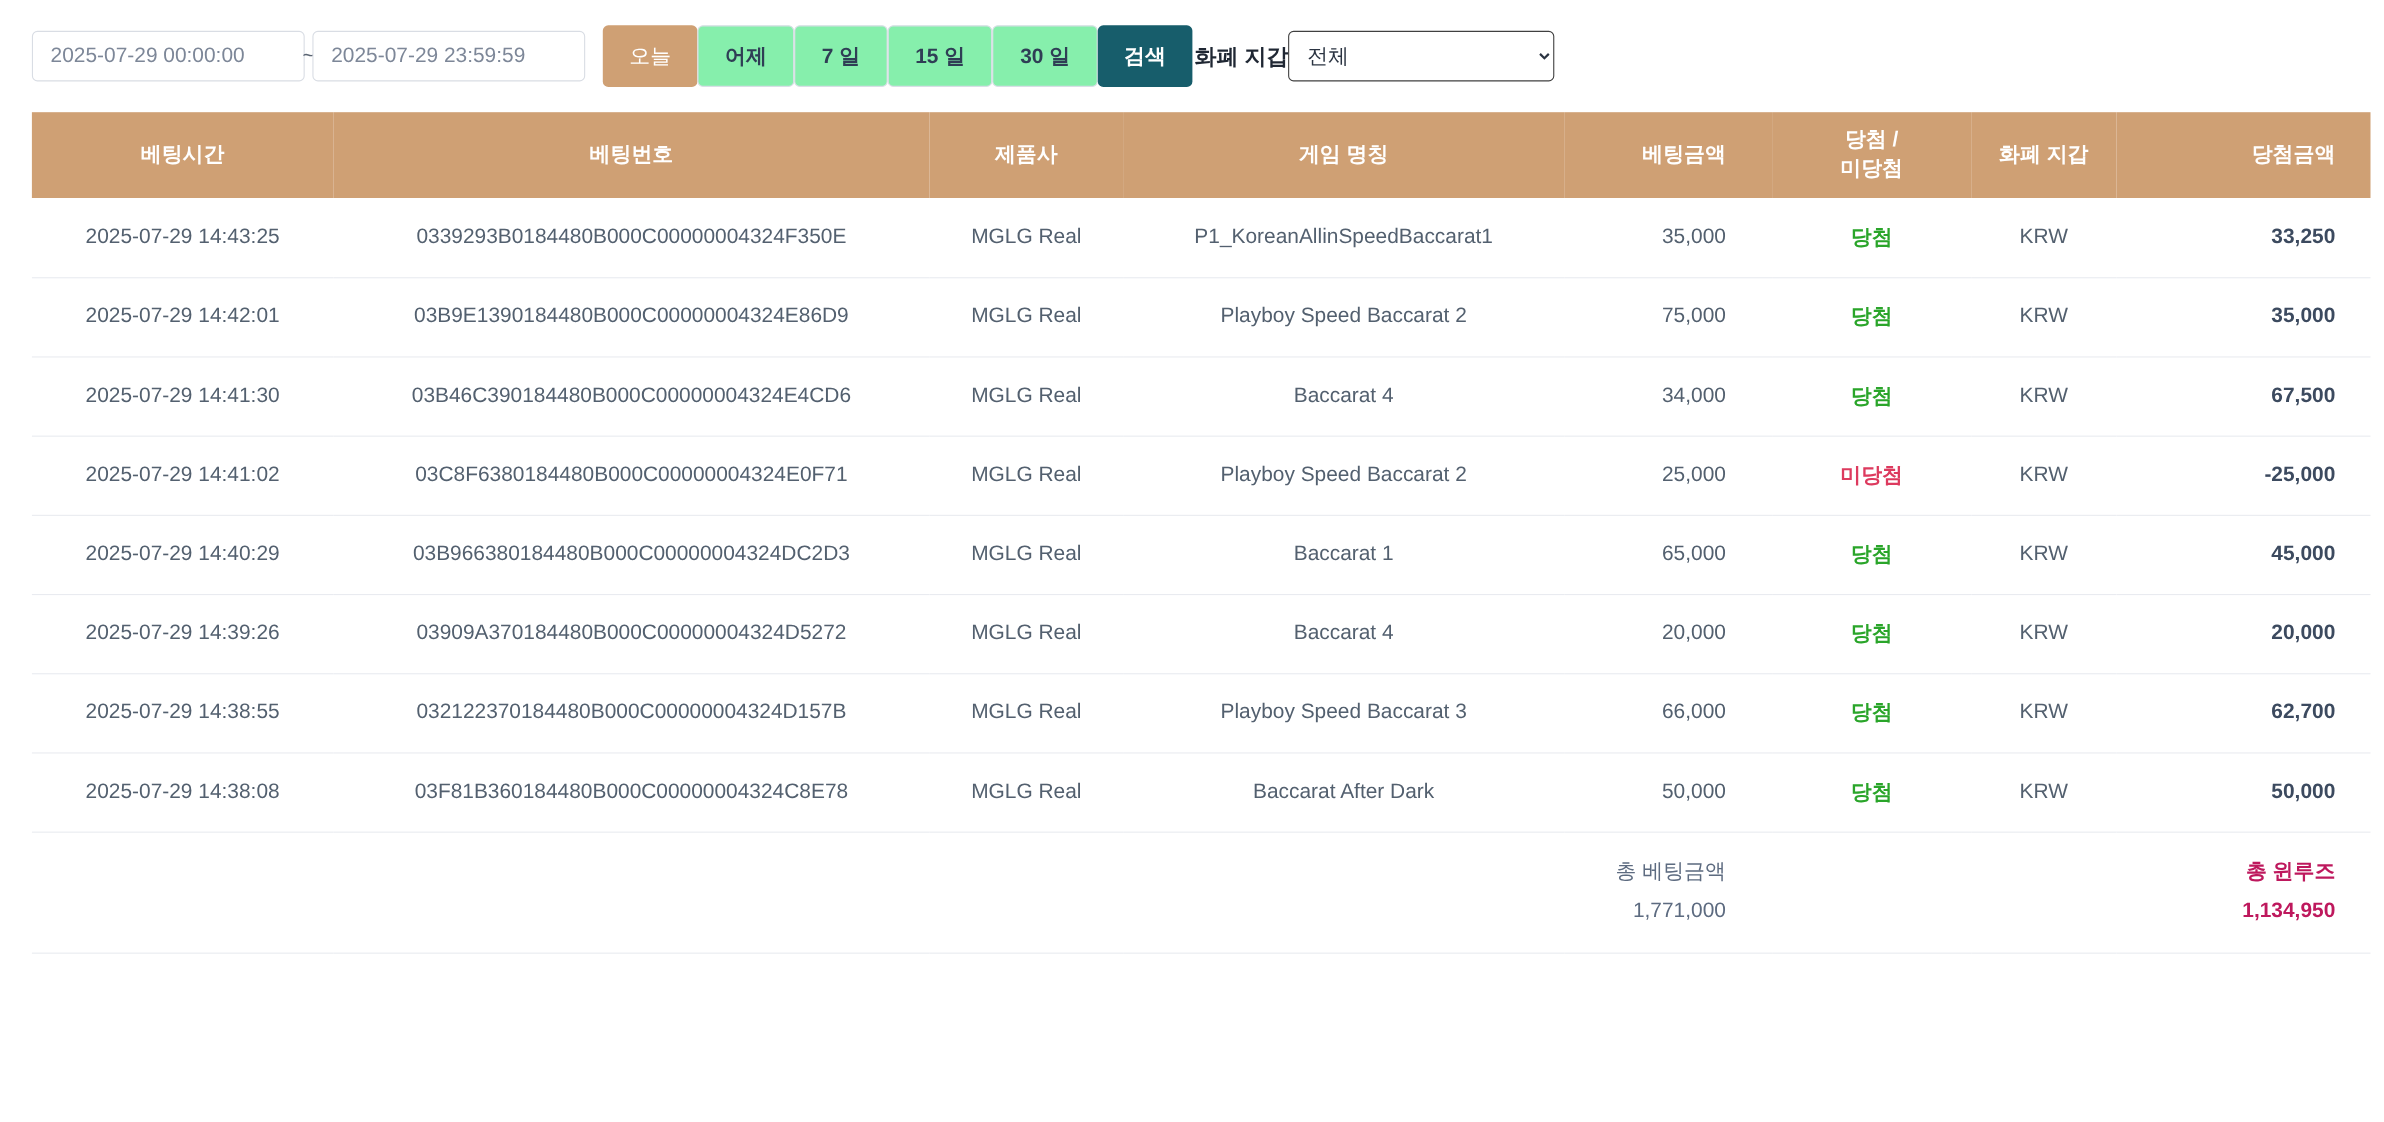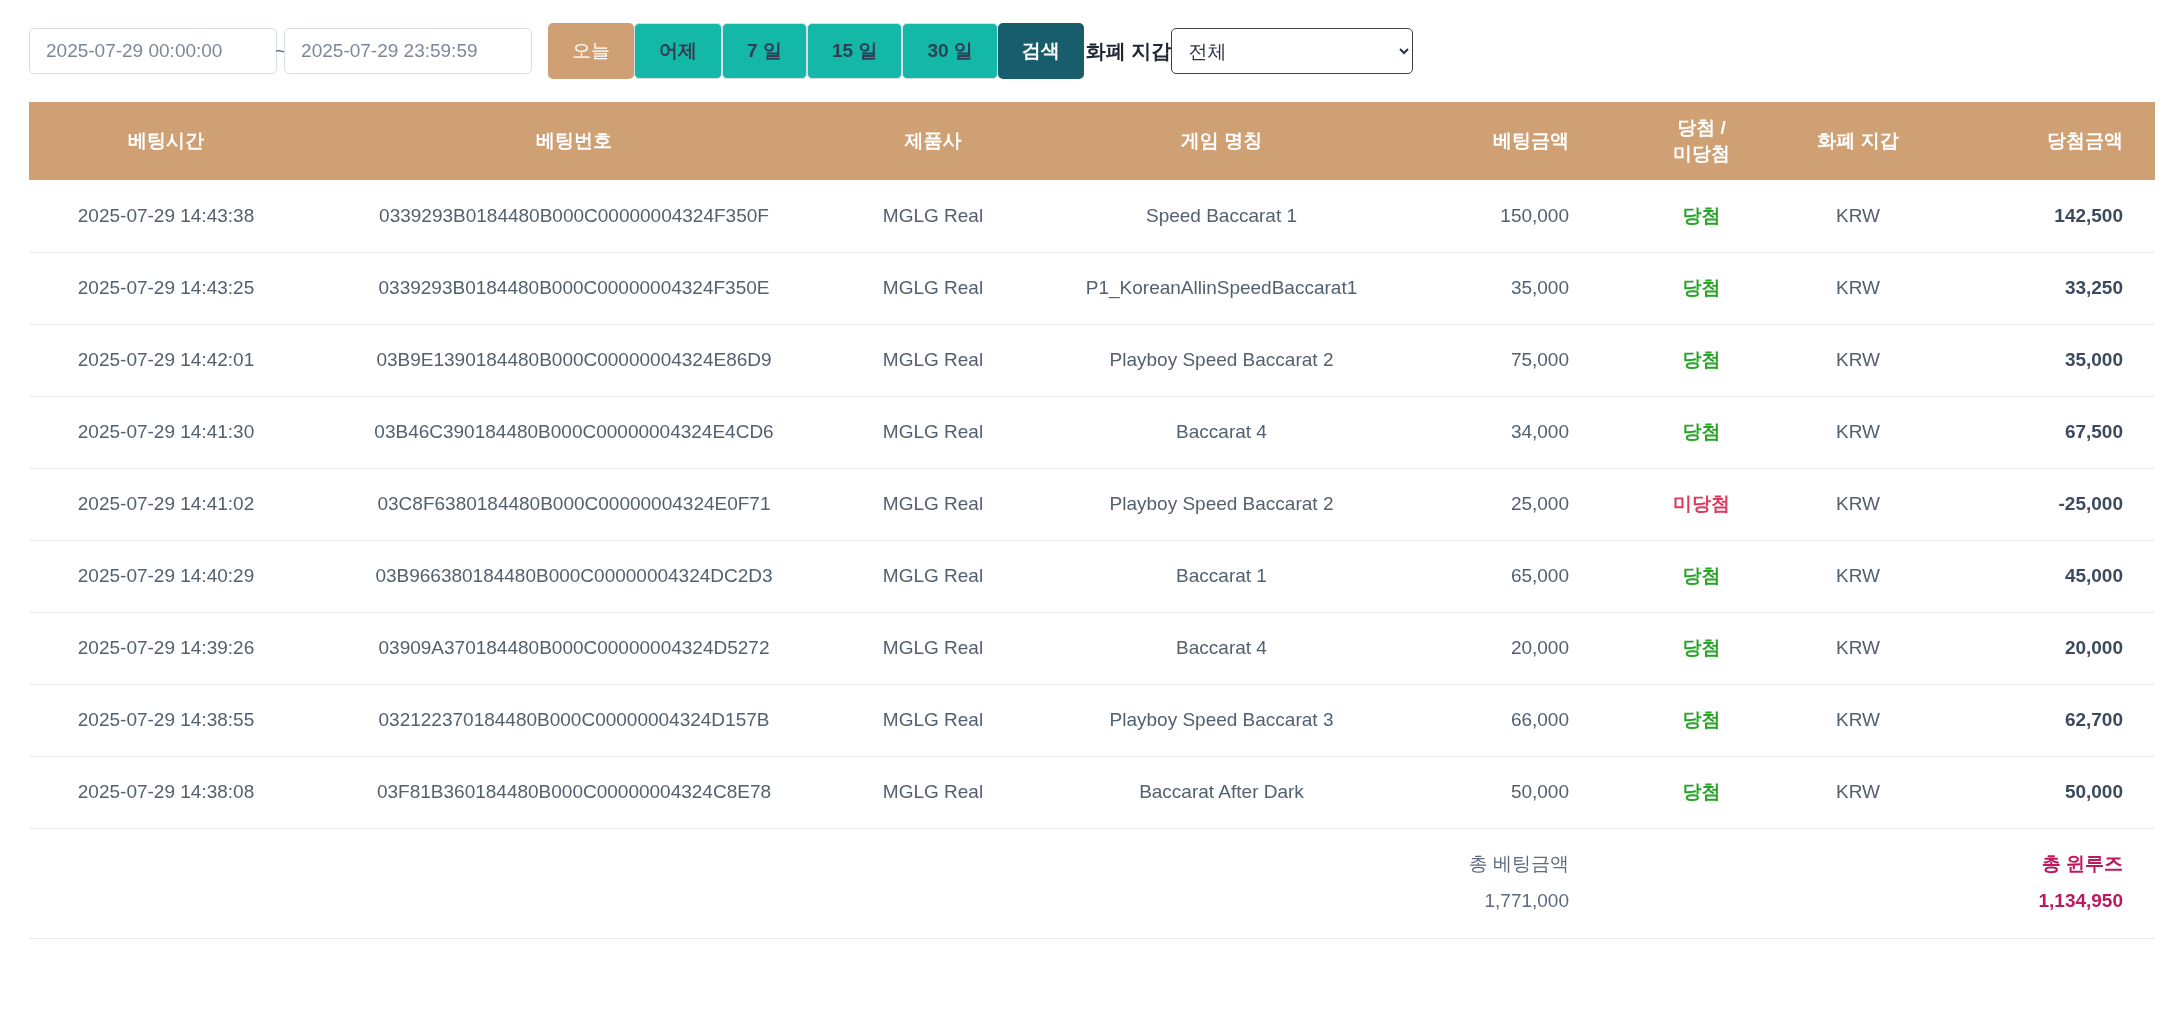--- a/index.html
+++ b/index.html
@@ -18,21 +18,21 @@
     border:1px solid #d9dde4; border-radius:5px;
     padding:0 16px; font-size:19px; color:#7d8798;
     font-family:inherit; outline:none; background:#fff;
   }
   .tilde { color:#5a6472; font-size:19px; margin:0 -2px; }
   .btn {
     height:56px; padding:0 24px; border-radius:5px; border:none;
     font-size:19px; font-family:inherit; cursor:pointer; white-space:nowrap;
   }
   .btn-today { background:#cfa074; color:#ffffff; margin-left:16px; }
-  .btn-neutral { background:#14b8a6; border:1px solid #d9dee6; color:#2f3e55; font-weight:600; }
+  .btn-neutral { background:#86efac; border:1px solid #d9dee6; color:#2f3e55; font-weight:600; }
   .btn-search { background:#175d6b; color:#ffffff; font-weight:700; }
   .wallet-label { font-weight:700; color:#1f2733; font-size:20px; margin-left:2px; white-space:nowrap; }
   .wallet-select {
     width:242px; height:46px;
     border:1px solid #404040; border-radius:5px;
     font-size:19px; padding:0 12px; color:#2b3442;
     background:#fff; font-family:inherit; outline:none;
   }
 
   
@@ -103,30 +103,20 @@
         <th>게임 명칭</th>
         <th class="col-amount">베팅금액</th>
         <th>당첨 /
 미당첨</th>
         <th>화폐 지갑</th>
         <th class="col-win">당첨금액</th>
       </tr>
     </thead>
     <tbody>
       <tr>
-        <td>2025-07-29 14:43:38</td>
-        <td>0339293B0184480B000C00000004324F350F</td>
-        <td>MGLG Real</td>
-        <td>Speed Baccarat 1</td>
-        <td class="col-amount">150,000</td>
-        <td class="result-cell" data-status="win">당첨</td>
-        <td>KRW</td>
-        <td class="col-win">142,500</td>
-      </tr>
-      <tr>
         <td>2025-07-29 14:43:25</td>
         <td>0339293B0184480B000C00000004324F350E</td>
         <td>MGLG Real</td>
         <td>P1_KoreanAllinSpeedBaccarat1</td>
         <td class="col-amount">35,000</td>
         <td class="result-cell" data-status="win">당첨</td>
         <td>KRW</td>
         <td class="col-win">33,250</td>
       </tr>
       <tr>

